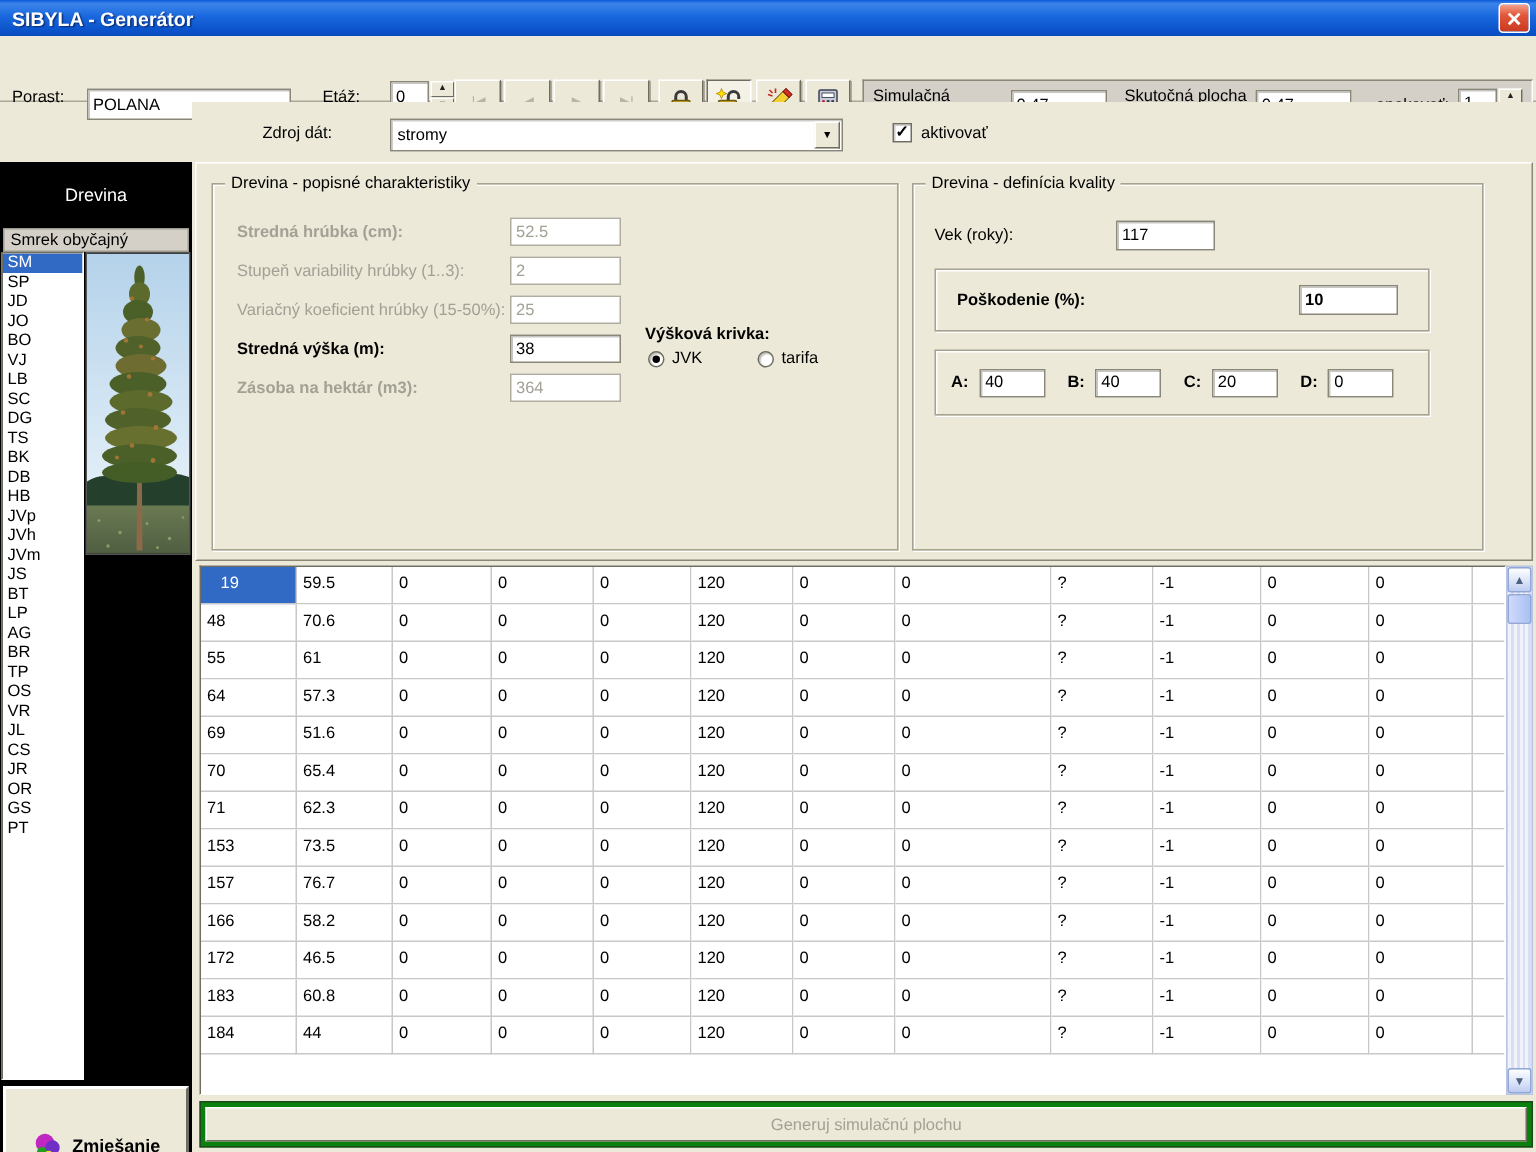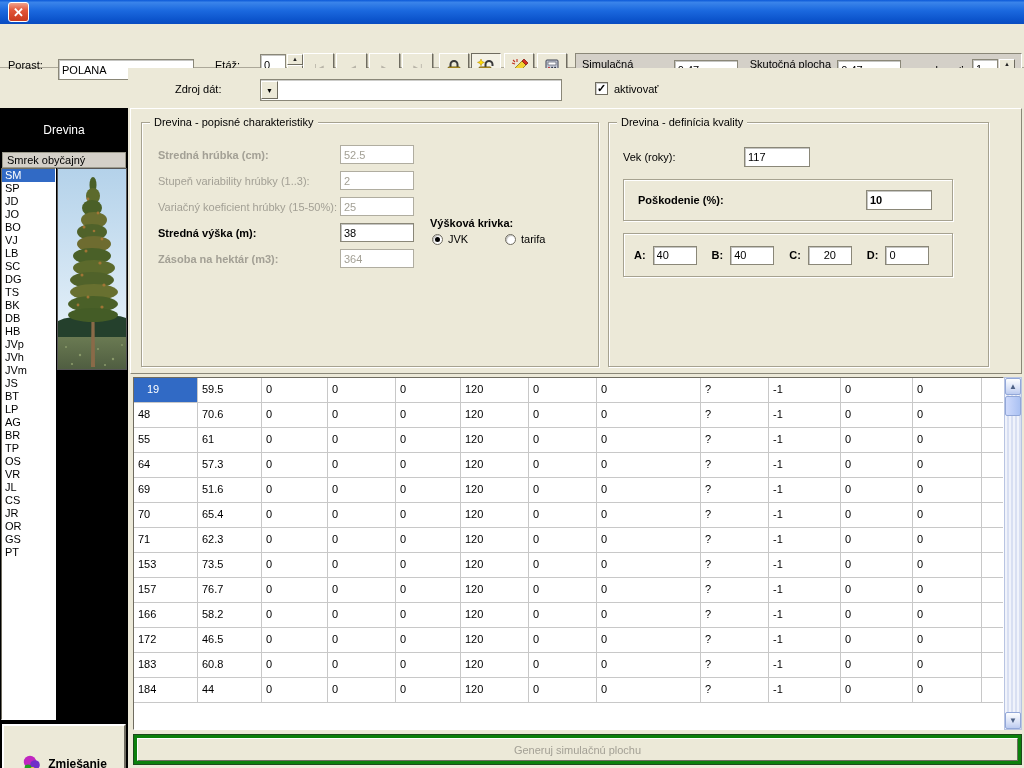--- a/index.html
+++ b/index.html
@@ -179,20 +179,21 @@
     border:1px solid; border-color:#fff #6f6c60 #6f6c60 #fff;
     color:#a3a095; display:flex; align-items:center; justify-content:center;
   }
 </style>
 </head>
 <body>
 
 <div class="win">
 
   <div class="titlebar">
+    <span class="title">SIBYLA - Generátor</span>
     <div class="close-btn">✕</div>
   </div>
 
   <div class="toolbar">
     <span class="tlabel" style="left:8px">Porast:</span>
     <input class="field" style="position: absolute; left: 58px; top: 35px; width: 136px; height: 21px;" value="POLANA">
     <span class="tlabel" style="left:215px">Etáž:</span>
     <div class="spinner" style="left:260px">
       <input class="field sp-val" value="0" style="">
       <div class="spin-col">
@@ -371,20 +372,21 @@
         <circle cx="11.5" cy="16.5" r="2.4" fill="#e8e020"></circle>
         <circle cx="5" cy="17.5" r="1.8" fill="#2040d0"></circle>
       </svg>
       <span class="mix-label">Zmiešanie</span>
     </div>
   </div>
 
   <div class="main">
     <span class="src-label">Zdroj dát:</span>
     <div class="dropdown">
+      <span class="dd-text">stromy</span>
       <div class="dd-btn">▼</div>
     </div>
     <div class="checkbox">✓</div>
     <span class="checkbox-label">aktivovať</span>
 
     <div class="panel-groups">
 
       <div class="groupbox g1">
         <span class="legend">Drevina - popisné charakteristiky</span>
         <span class="frow-label dis bold" style="left:16px;top:26px">Stredná hrúbka (cm):</span>
@@ -420,21 +422,21 @@
           <span class="frow-label bold" style="left:14px;top:14px">Poškodenie (%):</span>
           <input class="field" style="position: absolute; left: 242px; top: 10px; width: 66px; height: 20px; font-weight: bold;" value="10">
         </div>
 
         <div class="innerbox" style="left:14px;top:110px;width:330px;height:44px;display:flex;align-items:center;padding:0 10px;gap:7px">
           <span class="bold">A:</span>
           <input class="field" style="width: 44px; height: 19px;" value="40">
           <span class="bold" style="margin-left:8px">B:</span>
           <input class="field" style="width: 44px; height: 19px;" value="40">
           <span class="bold" style="margin-left:8px">C:</span>
-          <input class="field" style="width: 44px; height: 19px; text-align: center;" value="20">
+          <input class="field" style="width: 44px; height: 19px;" value="20">
           <span class="bold" style="margin-left:8px">D:</span>
           <input class="field" style="width: 44px; height: 19px;" value="0">
         </div>
       </div>
     </div>
 
     <div class="grid">
       <div class="grid-inner">
         <div id="grid-body">
             <div class="grow">

